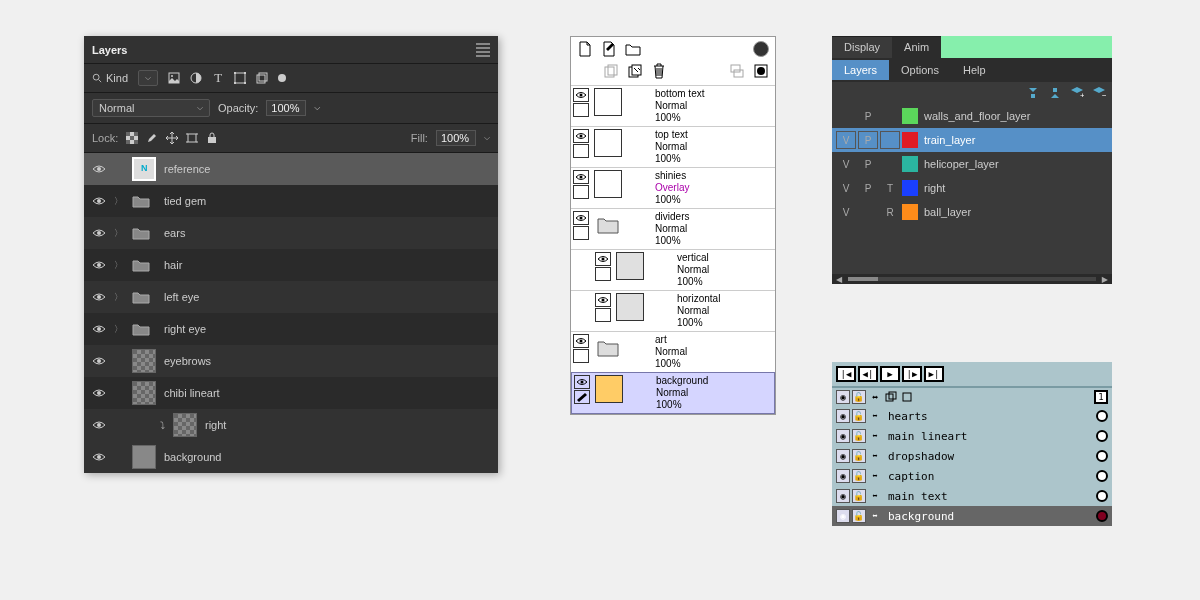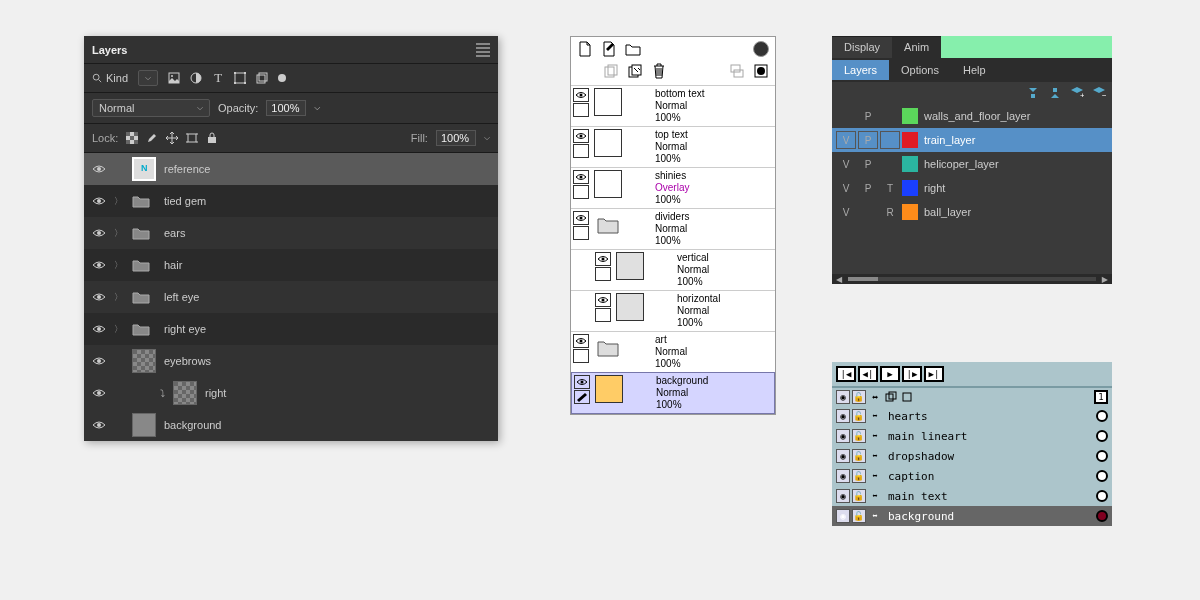--- a/index.html
+++ b/index.html
@@ -300,20 +300,31 @@
         <span class="ps-eye">
           <svg width="14" height="10" viewBox="0 0 14 10">
             <path d="M1 5 Q7 -1 13 5 Q7 11 1 5 Z" fill="none" stroke="#ccc"></path>
             <circle cx="7" cy="5" r="2" fill="#ccc"></circle>
           </svg>
         </span>
         <span class="ps-expand"></span>
         <span class="ps-thumb check"></span>
         <span class="ps-name">eyebrows</span>
       </div>
+      <div class="ps-layer alt">
+        <span class="ps-eye">
+          <svg width="14" height="10" viewBox="0 0 14 10">
+            <path d="M1 5 Q7 -1 13 5 Q7 11 1 5 Z" fill="none" stroke="#ccc"></path>
+            <circle cx="7" cy="5" r="2" fill="#ccc"></circle>
+          </svg>
+        </span>
+        <span class="ps-expand"></span>
+        <span class="ps-thumb check"></span>
+        <span class="ps-name">chibi lineart</span>
+      </div>
       <div class="ps-layer">
         <span class="ps-eye">
           <svg width="14" height="10" viewBox="0 0 14 10">
             <path d="M1 5 Q7 -1 13 5 Q7 11 1 5 Z" fill="none" stroke="#ccc"></path>
             <circle cx="7" cy="5" r="2" fill="#ccc"></circle>
           </svg>
         </span>
         <span class="ps-expand"></span>
         <span style="width:20px"></span>
         <span class="ps-clip">⤵</span>

